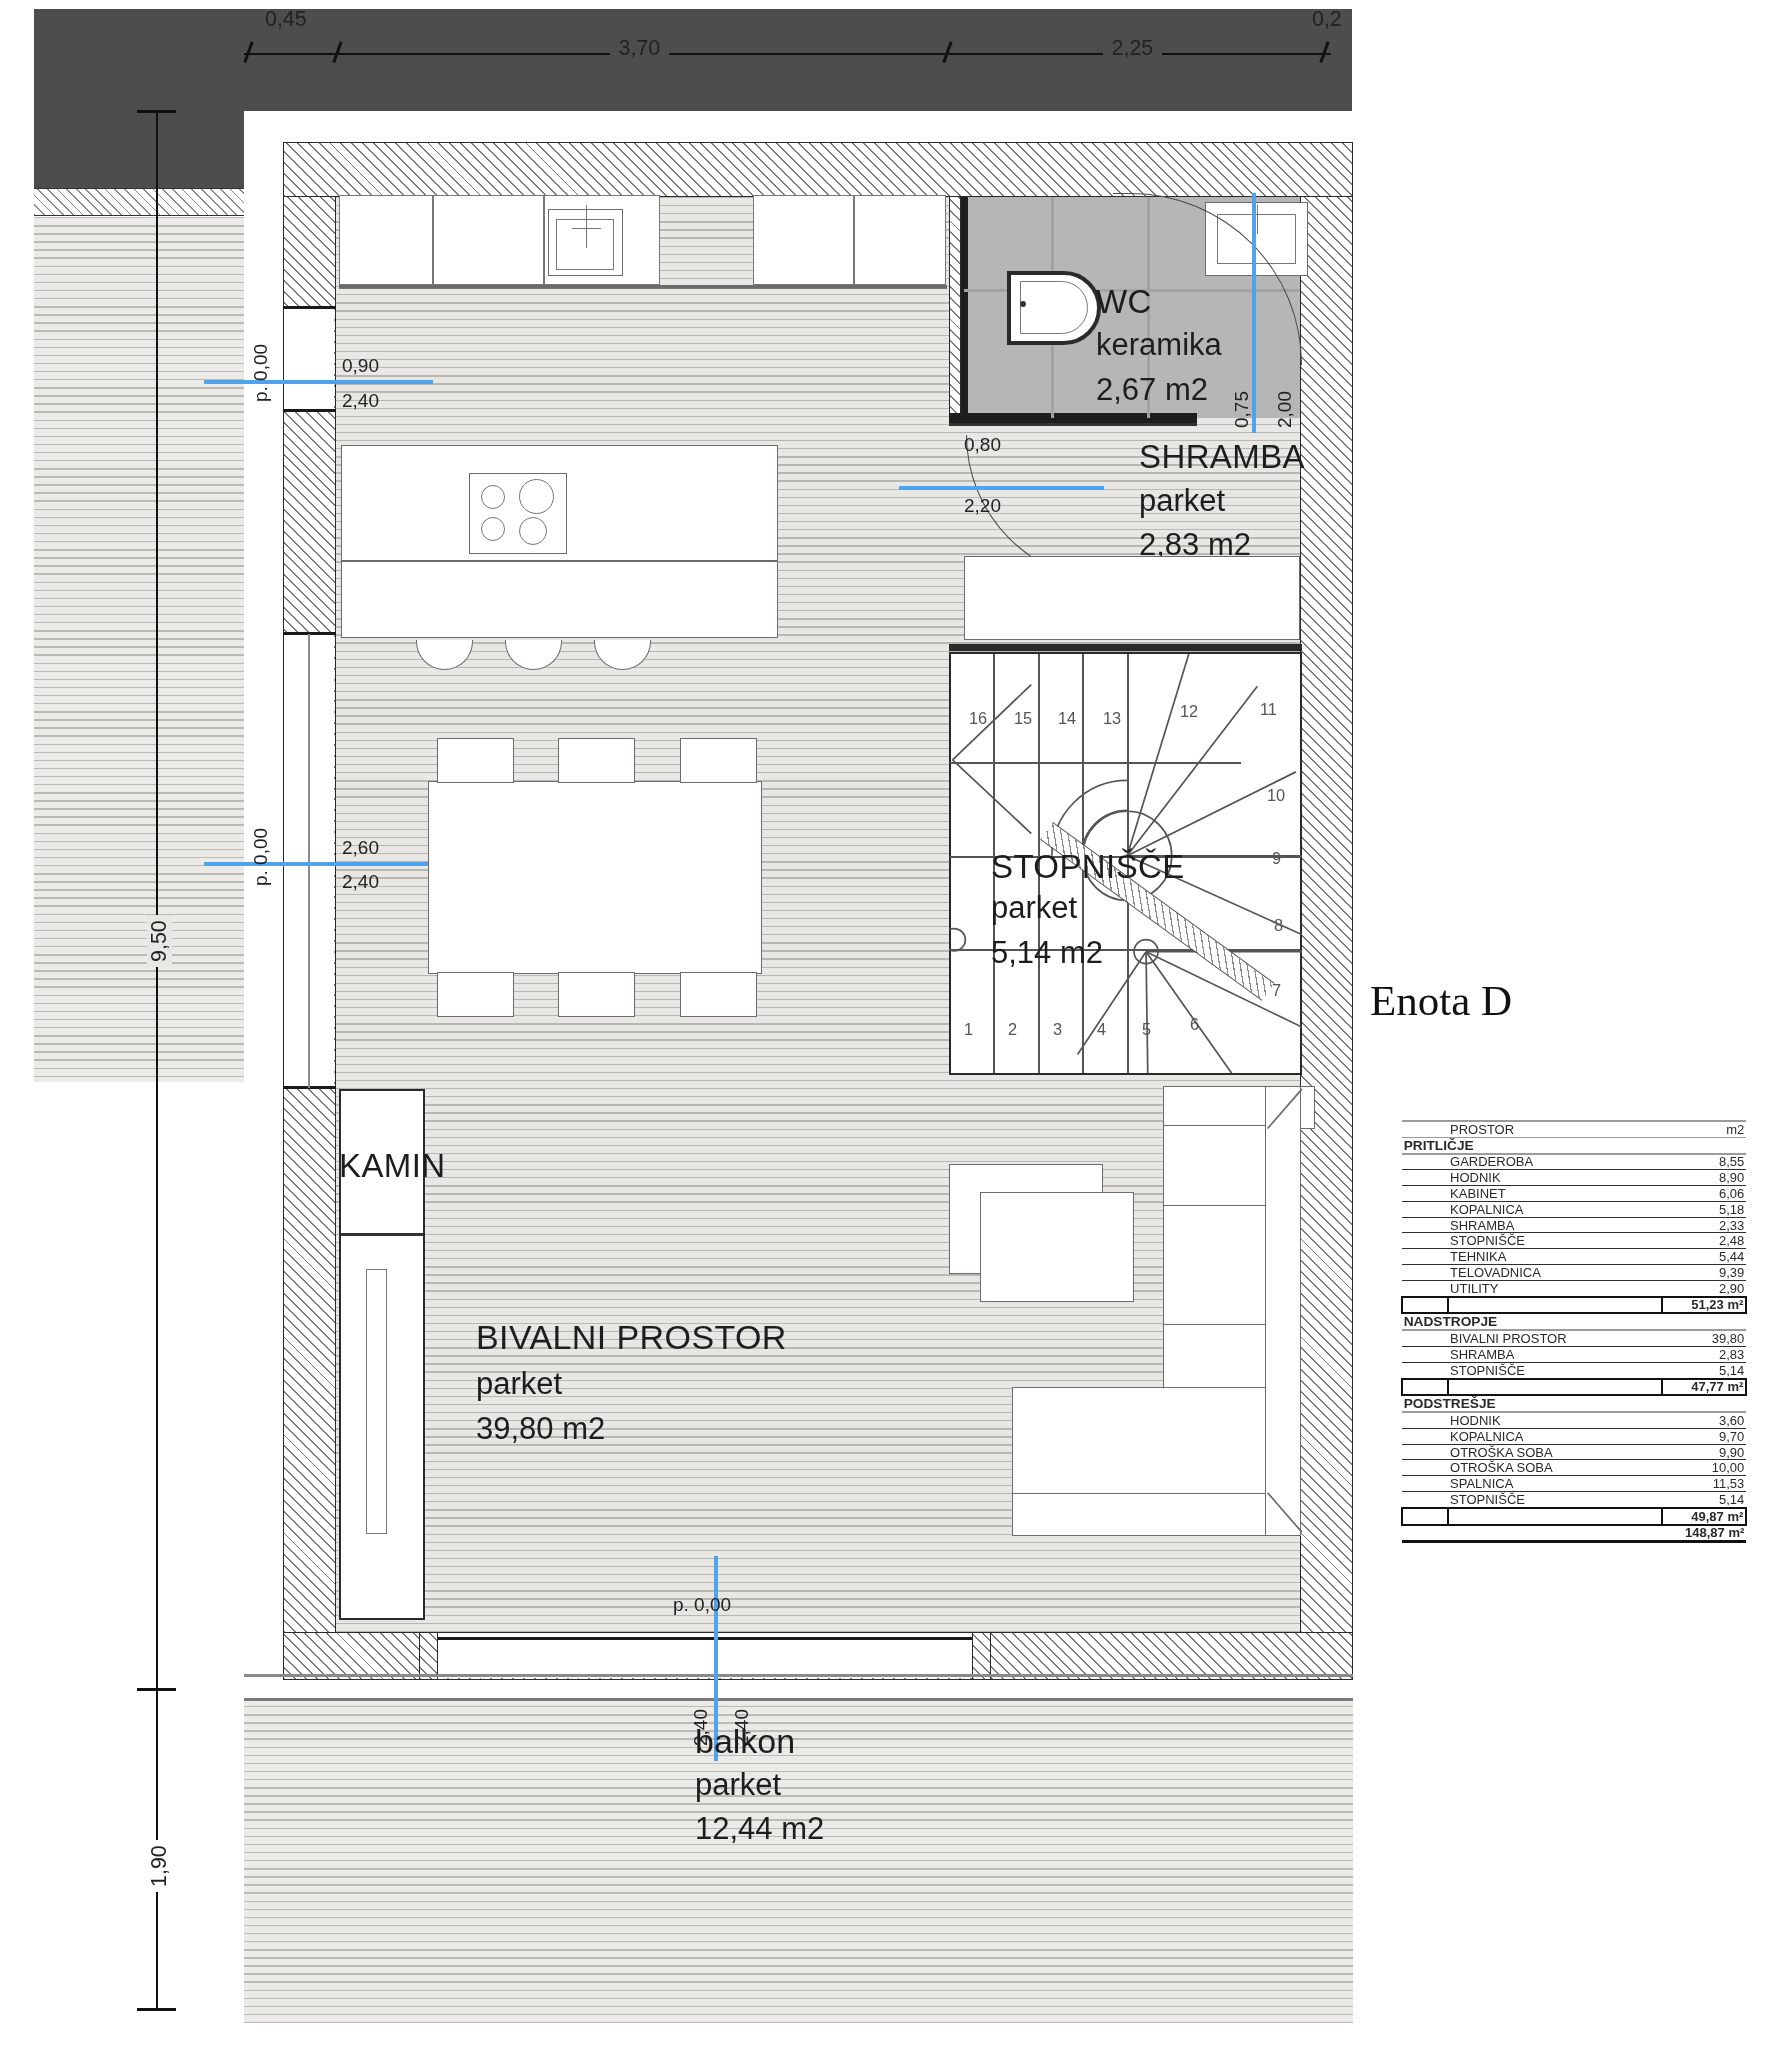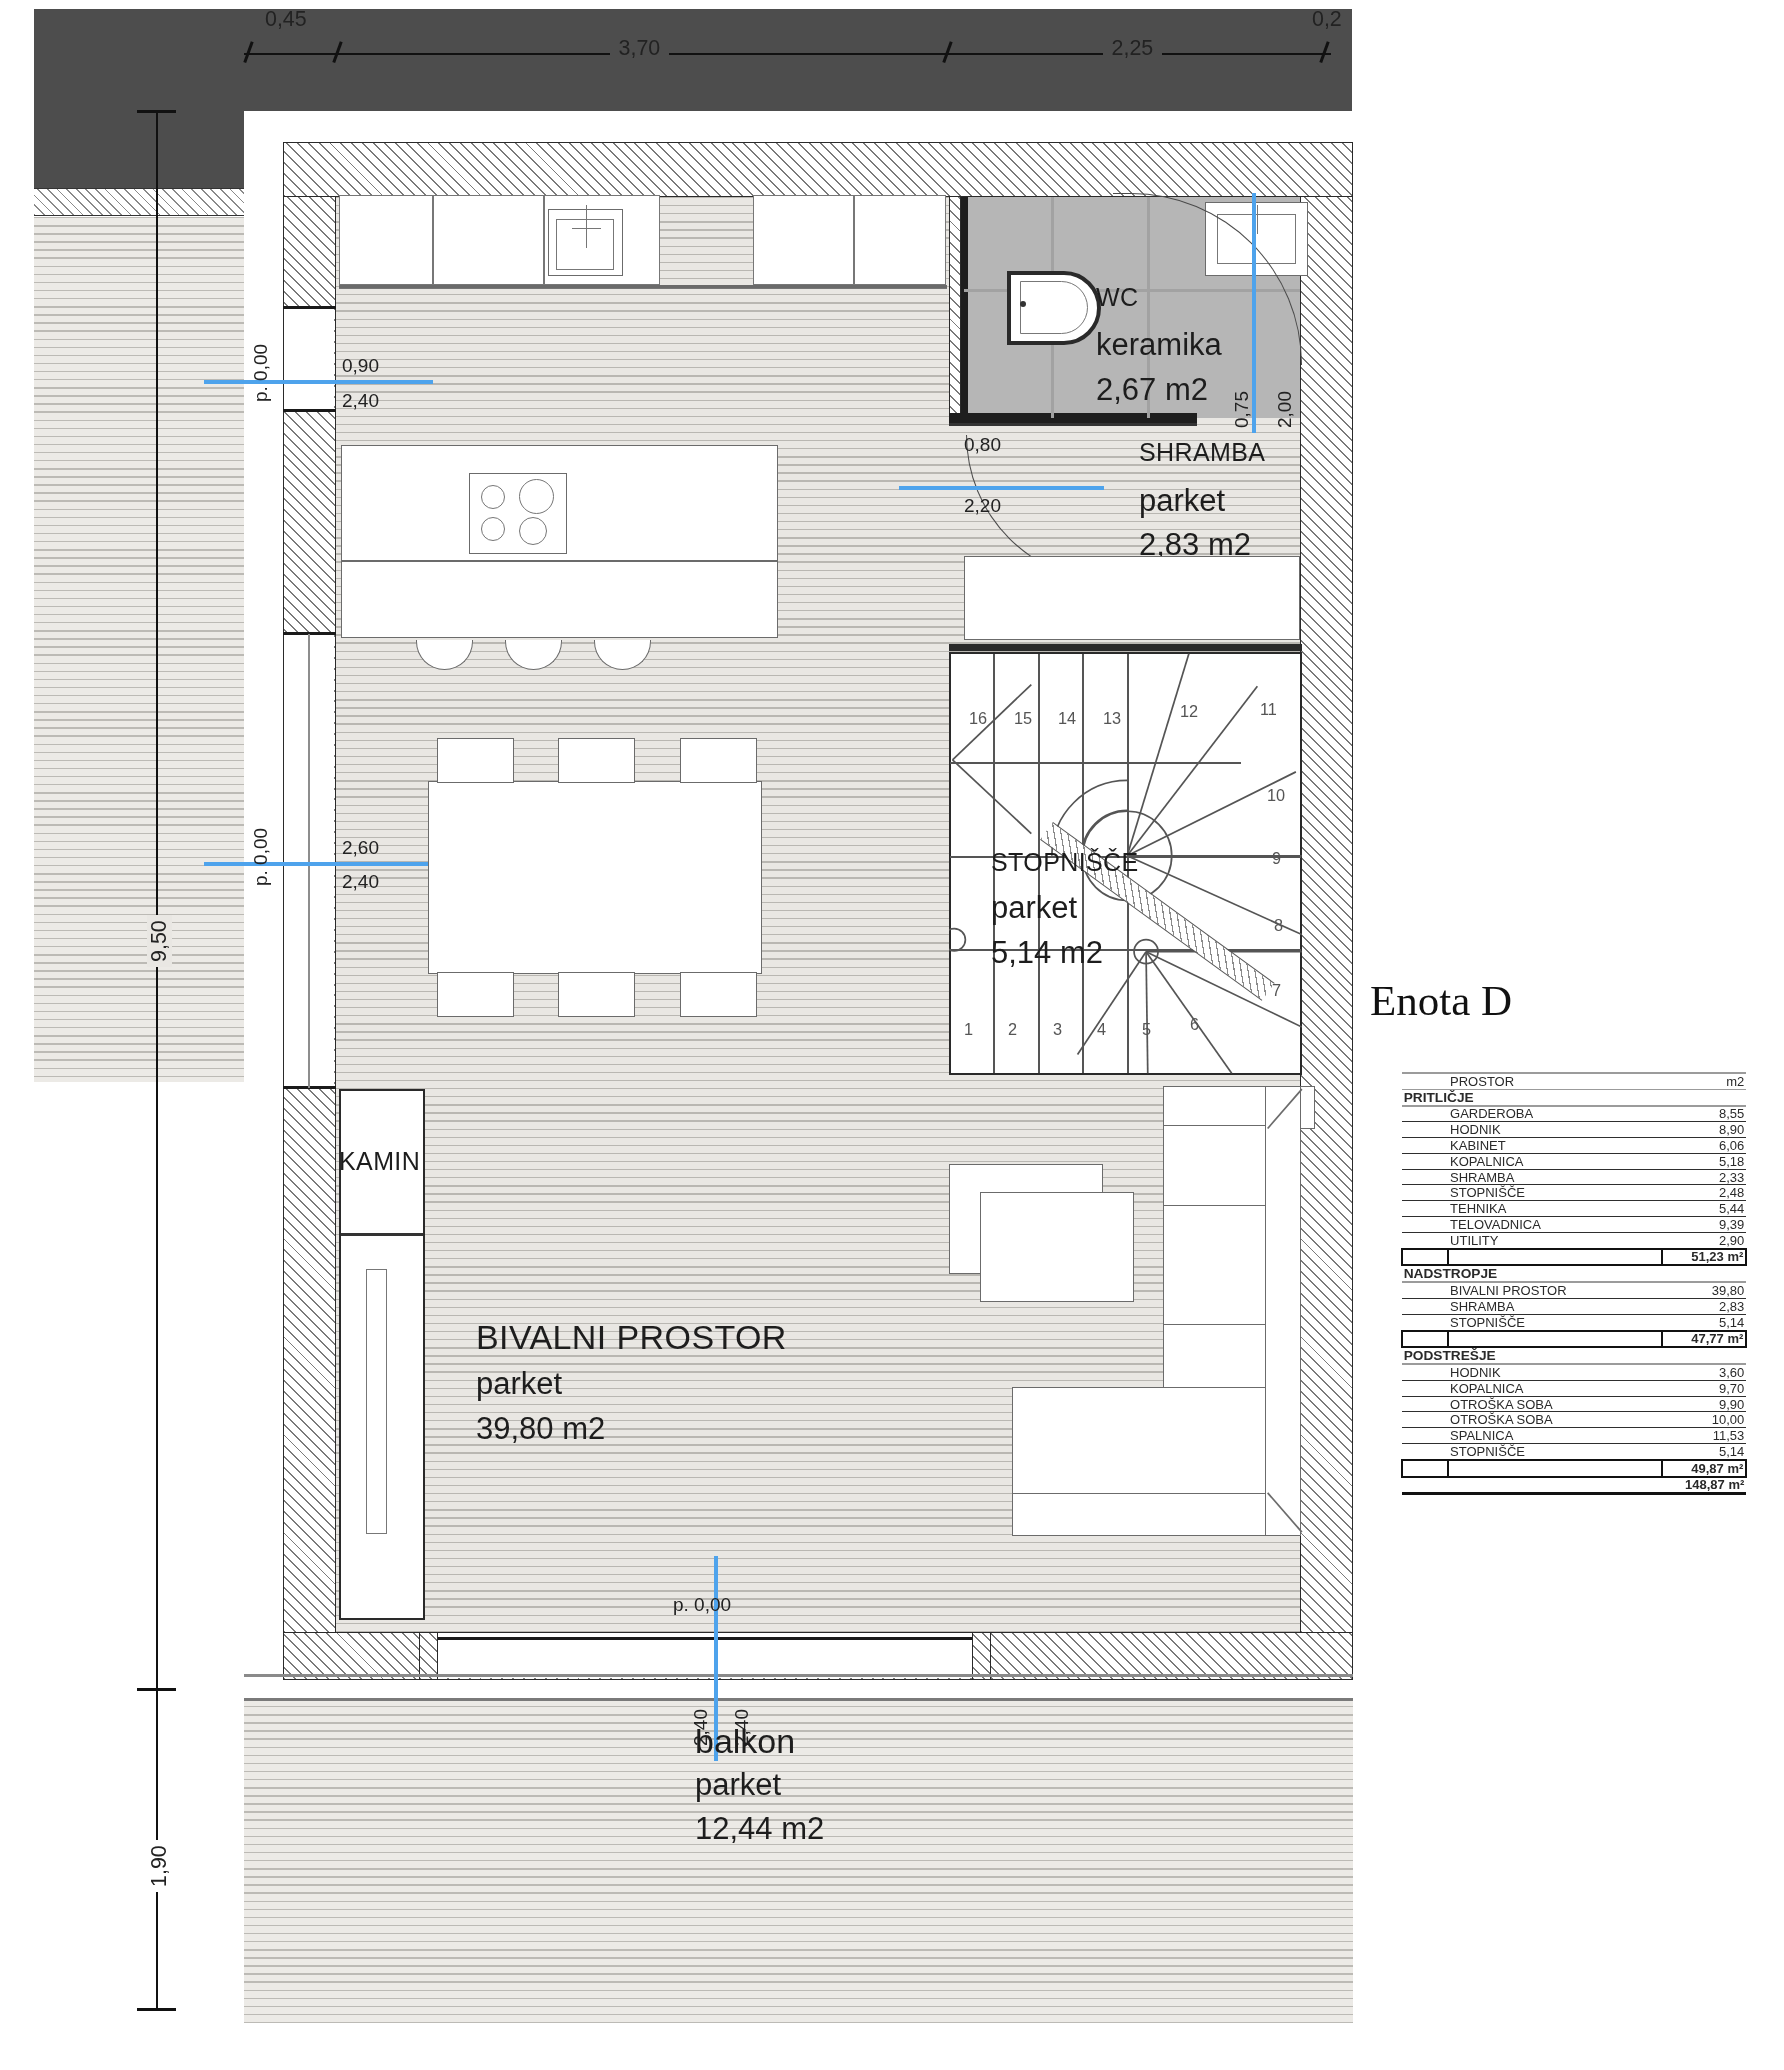--- a/index.html
+++ b/index.html
@@ -4,21 +4,21 @@
 <style>
   html,body{margin:0;padding:0;background:#ffffff;}
   body{width:1784px;height:2070px;position:relative;overflow:hidden;
        font-family:"Liberation Sans",sans-serif;color:#1a1a1a;}
 
   
   .abs{position:absolute;}
   .lbl{position:absolute;color:#1d1d1d;white-space:nowrap;}
   .dimtxt{position:absolute;font-size:21.4px;color:#222;white-space:nowrap;}
   .smalldim{position:absolute;font-size:19px;color:#222;white-space:nowrap;}
-  .roomname{font-size:25px;letter-spacing:0.4px;}
+  .roomname{font-size:33px;letter-spacing:0.4px;}
   .roomsub{font-size:31px;}
 
   
   .hatch45{
     background-image:repeating-linear-gradient(45deg,
       #7a7a7a 0px,#7a7a7a 1.4px, #ffffff 1.4px,#ffffff 7.7px);
   }
   .hatch45b{
     background-image:repeating-linear-gradient(45deg,
       #8a8a8a 0px,#8a8a8a 1.2px, #ffffff 1.2px,#ffffff 6.8px);
@@ -49,21 +49,21 @@
   .box{position:absolute;border:1.7px solid #6b6b6b;background:#fff;box-sizing:border-box;}
   .boxthin{position:absolute;border:1.3px solid #777;background:#fff;box-sizing:border-box;}
 
   .rot90{transform:rotate(-90deg);transform-origin:left top;}
 
   
   .dimline{position:absolute;background:#111;}
   .tick{position:absolute;width:2.6px;height:22px;background:#111;transform:rotate(20deg);}
 
   
-  #area-table{position:absolute;left:1401px;top:1072px;width:346px;}
+  #area-table{position:absolute;left:1401px;top:1120px;width:346px;}
   #area-table table{border-collapse:collapse;width:100%;font-size:13px;color:#2a2a2a;}
   #area-table td{padding:0.9px 1.7px;vertical-align:bottom;line-height:13px;}
   #area-table .c-ind{width:41px;}
   #area-table .c-name{text-align:left;}
   #area-table .c-val{text-align:right;width:79px;}
   .tr-head td{border-top:2.6px solid #9b9b9b;border-bottom:1.7px solid #9b9b9b;font-size:13px;}
   .tr-sec td{border-top:1.7px solid #8d8d8d;border-bottom:2.6px solid #9b9b9b;font-weight:bold;font-size:13.7px;}
   .tr-row td{border-bottom:1.7px solid #2e2e2e;}
   .tr-sum td{border:2.6px solid #111;font-weight:bold;margin-top:8px;}
   .tr-sum td.c-ind{border-right:2.6px solid #111;}

